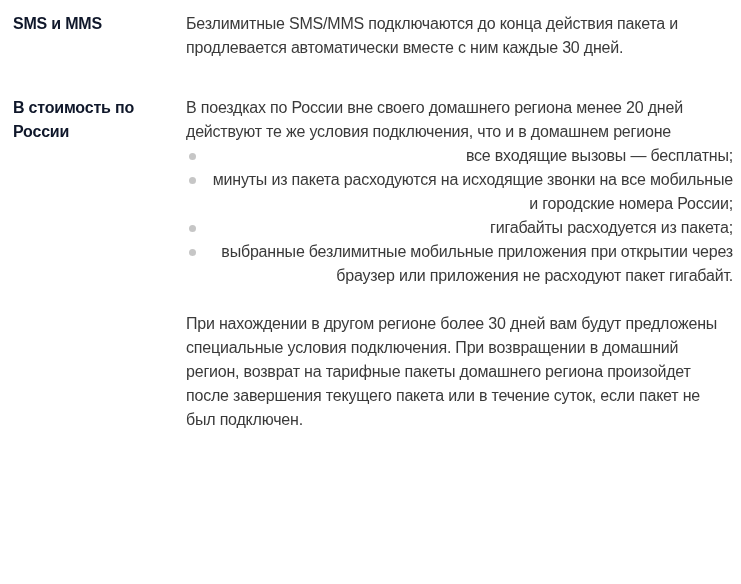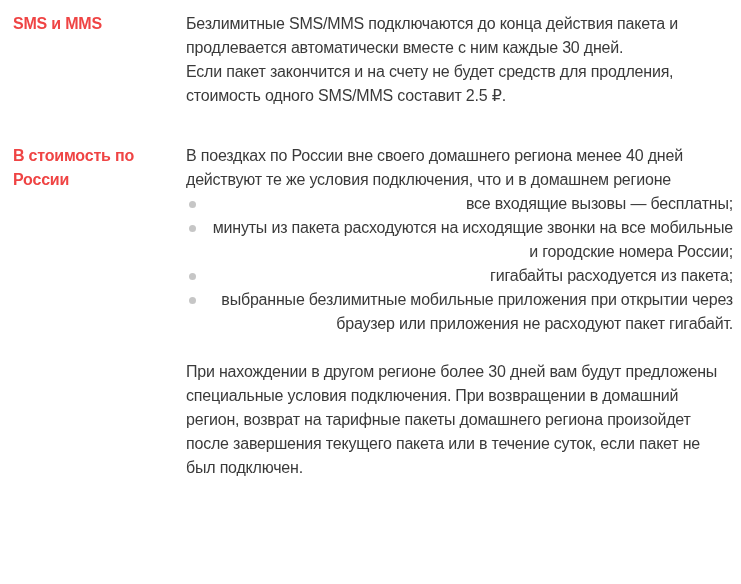--- a/index.html
+++ b/index.html
@@ -24,21 +24,21 @@
   .row {
     display: grid;
     grid-template-columns: 173px 1fr;
     align-items: start;
   }
   .row + .row {
     margin-top: 36px;
   }
   .row-label {
     font-weight: bold;
-    color: #ef4444;
+    color: #0f172a;
     padding-right: 4px;
   }
   .row-content {
     max-width: 556px;
   }
   .para { margin: 0; }
   .para + .para { margin-top: 12px; font-style: italic; }
   .para .line { display: block; }
   ul.bullet-list {
     list-style: none;
@@ -65,29 +65,28 @@
 </head>
 <body>
 
 <div class="page">
 
   <section class="row">
     <div class="row-label">SMS и MMS</div>
     <div class="row-content">
       <p class="para">
         <span class="line">Безлимитные SMS/MMS подключаются до конца действия пакета и продлевается автоматически вместе с ним каждые 30 дней.</span>
-        <span class="line">Если пакет закончится и на счету не будет средств для продления, стоимость одного SMS/MMS составит 2.5 ₽.</span>
       </p>
     </div>
   </section>
 
   <section class="row">
     <div class="row-label">В стоимость по России</div>
     <div class="row-content">
-      <p class="para">В поездках по России вне своего домашнего региона менее 40 дней действуют те же условия подключения, что и в домашнем регионе</p>
+      <p class="para">В поездках по России вне своего домашнего региона менее 20 дней действуют те же условия подключения, что и в домашнем регионе</p>
       <ul class="bullet-list">
         <li>все входящие вызовы — бесплатны;</li>
         <li>минуты из пакета расходуются на исходящие звонки на все мобильные и городские номера России;</li>
         <li>гигабайты расходуется из пакета;</li>
         <li>выбранные безлимитные мобильные приложения при открытии через браузер или приложения не расходуют пакет гигабайт.</li>
       </ul>
       <p class="para outro">При нахождении в другом регионе более 30 дней вам будут предложены специальные условия подключения. При возвращении в домашний регион, возврат на тарифные пакеты домашнего региона произойдет после завершения текущего пакета или в течение суток, если пакет не был подключен.</p>
     </div>
   </section>
 

